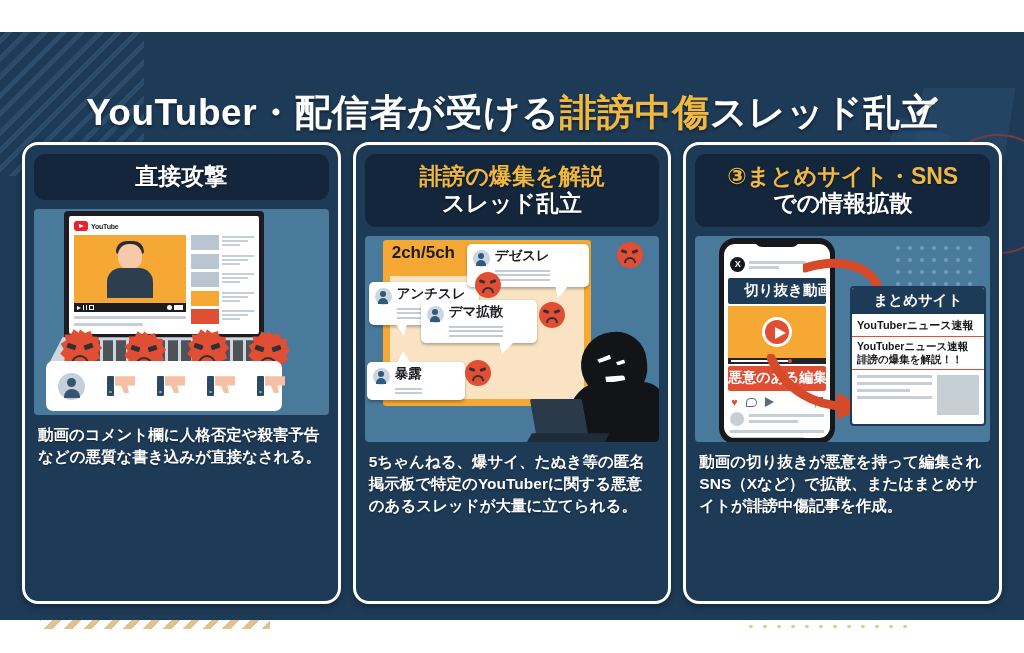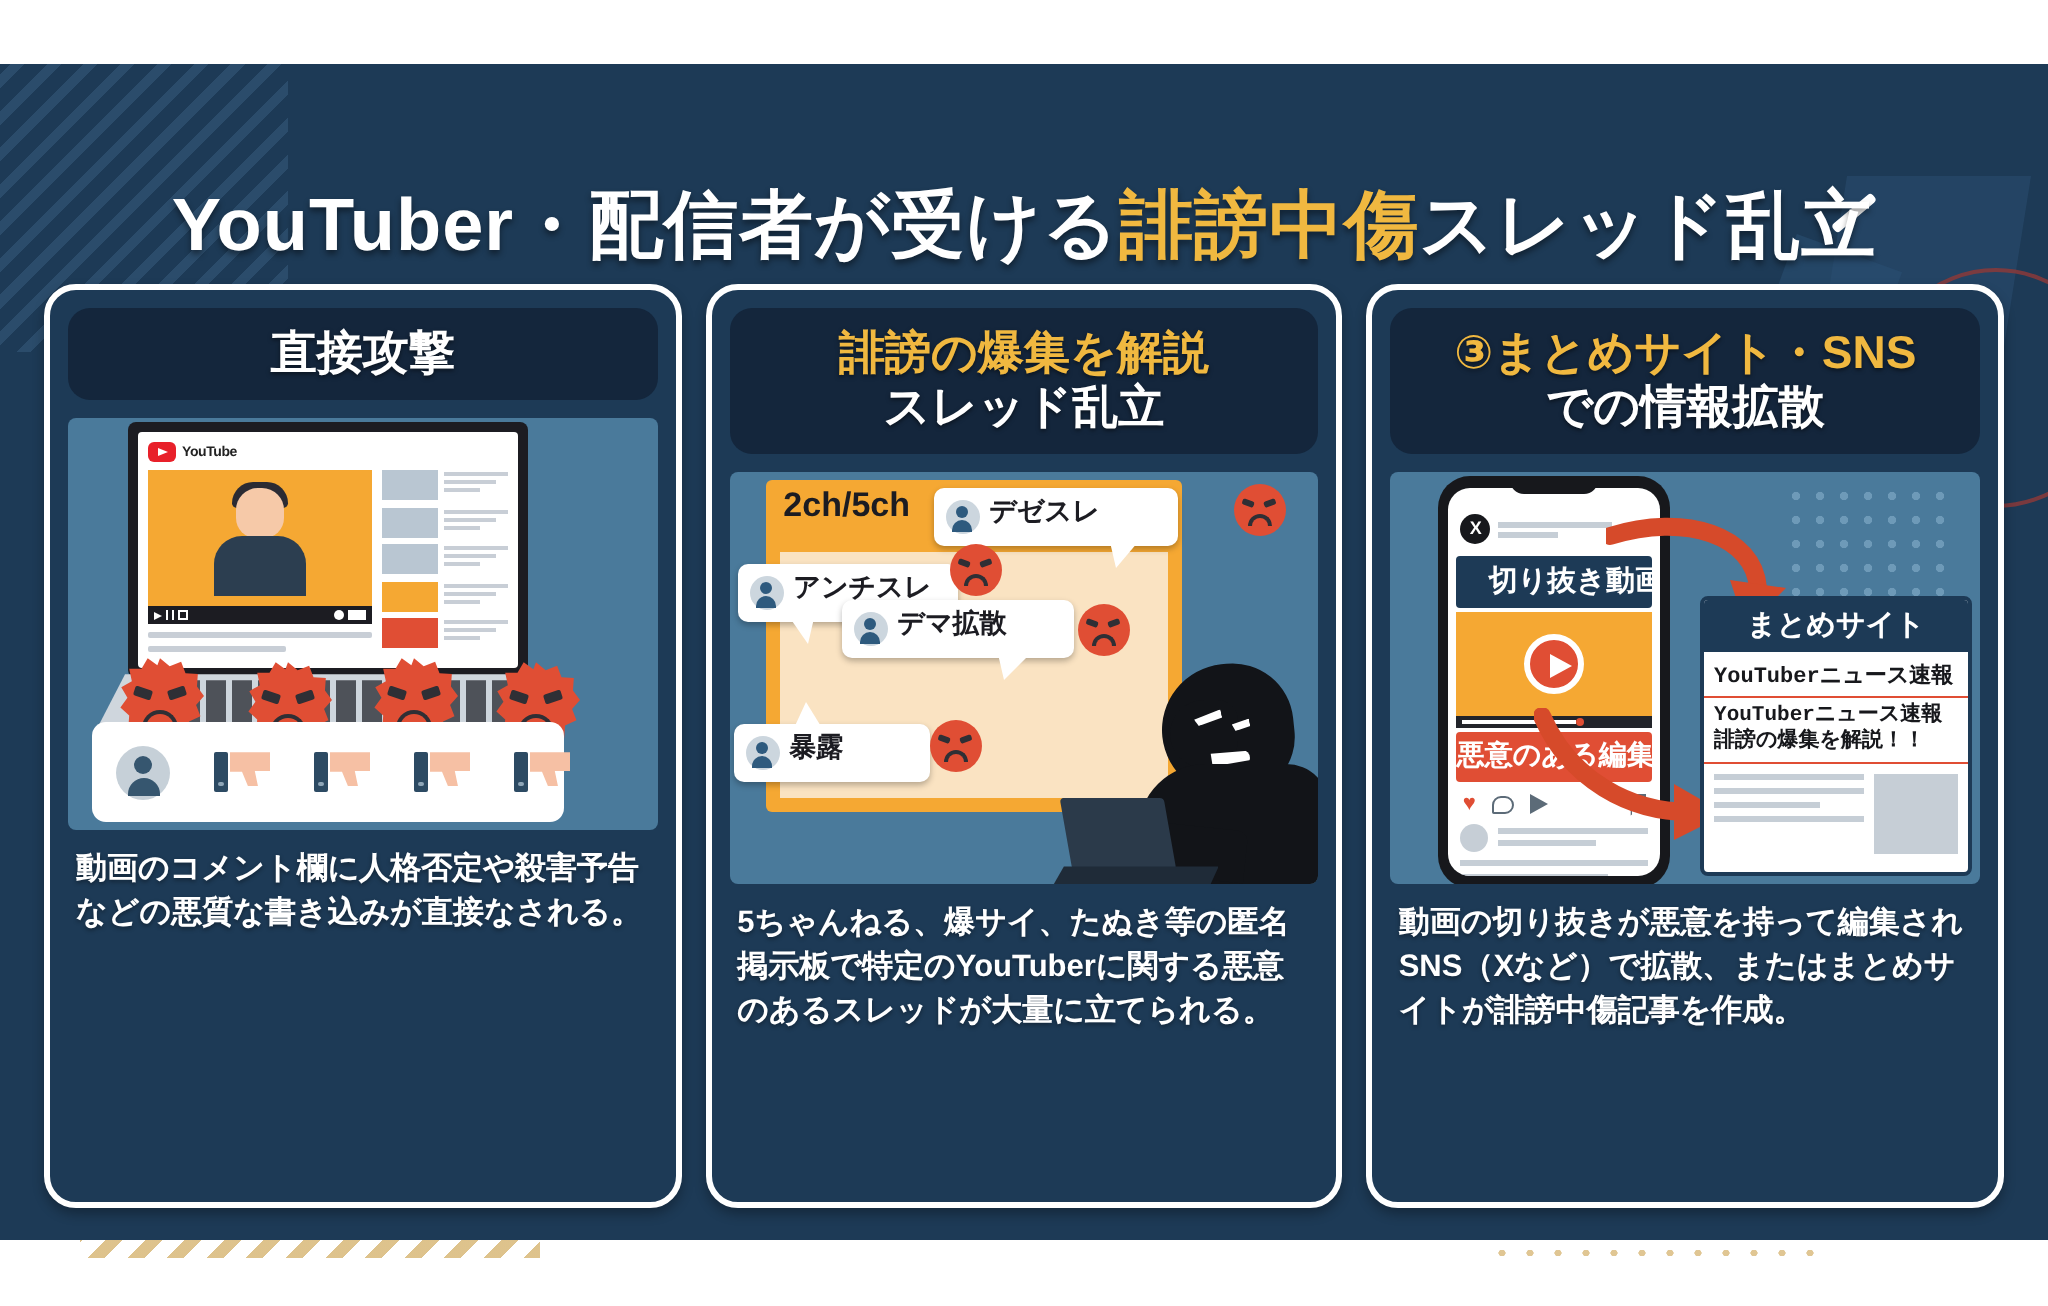--- a/index.html
+++ b/index.html
@@ -229,21 +229,21 @@
     box-shadow: 0 1.5px 3px rgba(0,0,0,.28);
     display: flex; gap: 5px;
   }
   .bubble::after {
     content: ""; position: absolute; width: 0; height: 0;
     border-top: 13px solid #ffffff;
   }
   .b-av { width: 17px; height: 17px; border-radius: 50%; background: #ccd6de; position: relative; flex: 0 0 auto; margin-top: 1px; }
   .b-av::before { content: ""; position: absolute; left: 5.5px; top: 3px; width: 6px; height: 6px; border-radius: 50%; background: #2e5a7e; }
   .b-av::after { content: ""; position: absolute; left: 3.5px; top: 10px; width: 10px; height: 6px; border-radius: 5px 5px 0 0; background: #2e5a7e; }
-  .b-txt { display: flex; flex-direction: row; gap: 3px; }
+  .b-txt { display: flex; flex-direction: column; gap: 3px; }
   .b-title { font-size: 13.5px; font-weight: bold; color: #1c1c22; white-space: nowrap; line-height: 1.1; }
   .b-lines i { display: block; height: 2px; background: #c3cbd3; margin-top: 2.5px; }
   .b1 { left: 4px; top: 46px; width: 110px; }
   .b1::after { left: 26px; bottom: -11px; border-left: 9px solid transparent; border-right: 3px solid transparent; }
   .b2 { left: 102px; top: 8px; width: 122px; }
   .b2::after { right: 20px; bottom: -11px; border-left: 3px solid transparent; border-right: 11px solid transparent; }
   .b3 { left: 56px; top: 64px; width: 116px; }
   .b3::after { right: 22px; bottom: -11px; border-left: 3px solid transparent; border-right: 13px solid transparent; }
   .b4 { left: 2px; top: 126px; width: 98px; }
   .b4::after { left: 30px; top: -11px; border-top: none; border-bottom: 13px solid #ffffff; border-left: 6px solid transparent; border-right: 8px solid transparent; }
@@ -366,22 +366,22 @@
   .ph-post { display: flex; gap: 5px; padding: 2px 6px 0 6px; align-items: flex-start; }
   .ph-post .av { width: 14px; height: 14px; border-radius: 50%; background: #c6ced6; flex: 0 0 auto; }
   .ph-post .ln { flex: 1; display: flex; flex-direction: column; gap: 3px; padding-top: 2px; }
   .ph-post .ln i { display: block; height: 3px; background: #c6ced6; }
   .ph-post .ln i:nth-child(2) { width: 65%; }
   .ph-lines { padding: 4px 6px 0 6px; display: flex; flex-direction: column; gap: 3.5px; }
   .ph-lines i { display: block; height: 3px; background: #c6ced6; }
   .ph-lines i:nth-child(2) { width: 78%; }
 
   .matome {
-    position: absolute; right: 4px; bottom: 4px; width: 136px; height: 140px;
-    background: #ffffff; border: 2px solid #1d3a56; border-radius: 4px; overflow: hidden; font-family: Liberation Mono, monospace;
+    position: absolute; right: 4px; bottom: 16px; width: 136px; height: 140px;
+    background: #ffffff; border: 2px solid #1d3a56; border-radius: 4px; overflow: hidden;
   }
   .matome-head {
     background: #1d3a56; color: #ffffff; font-size: 14.5px; font-weight: bold;
     text-align: center; padding: 3px 0 4px 0; white-space: nowrap;
   }
   .hl-1 {
     font-size: 11px; font-weight: bold; color: #17181c; padding: 4px 4px 3px 5px;
     border-bottom: 1.6px solid #e04e34; white-space: nowrap;
   }
   .hl-2 {

